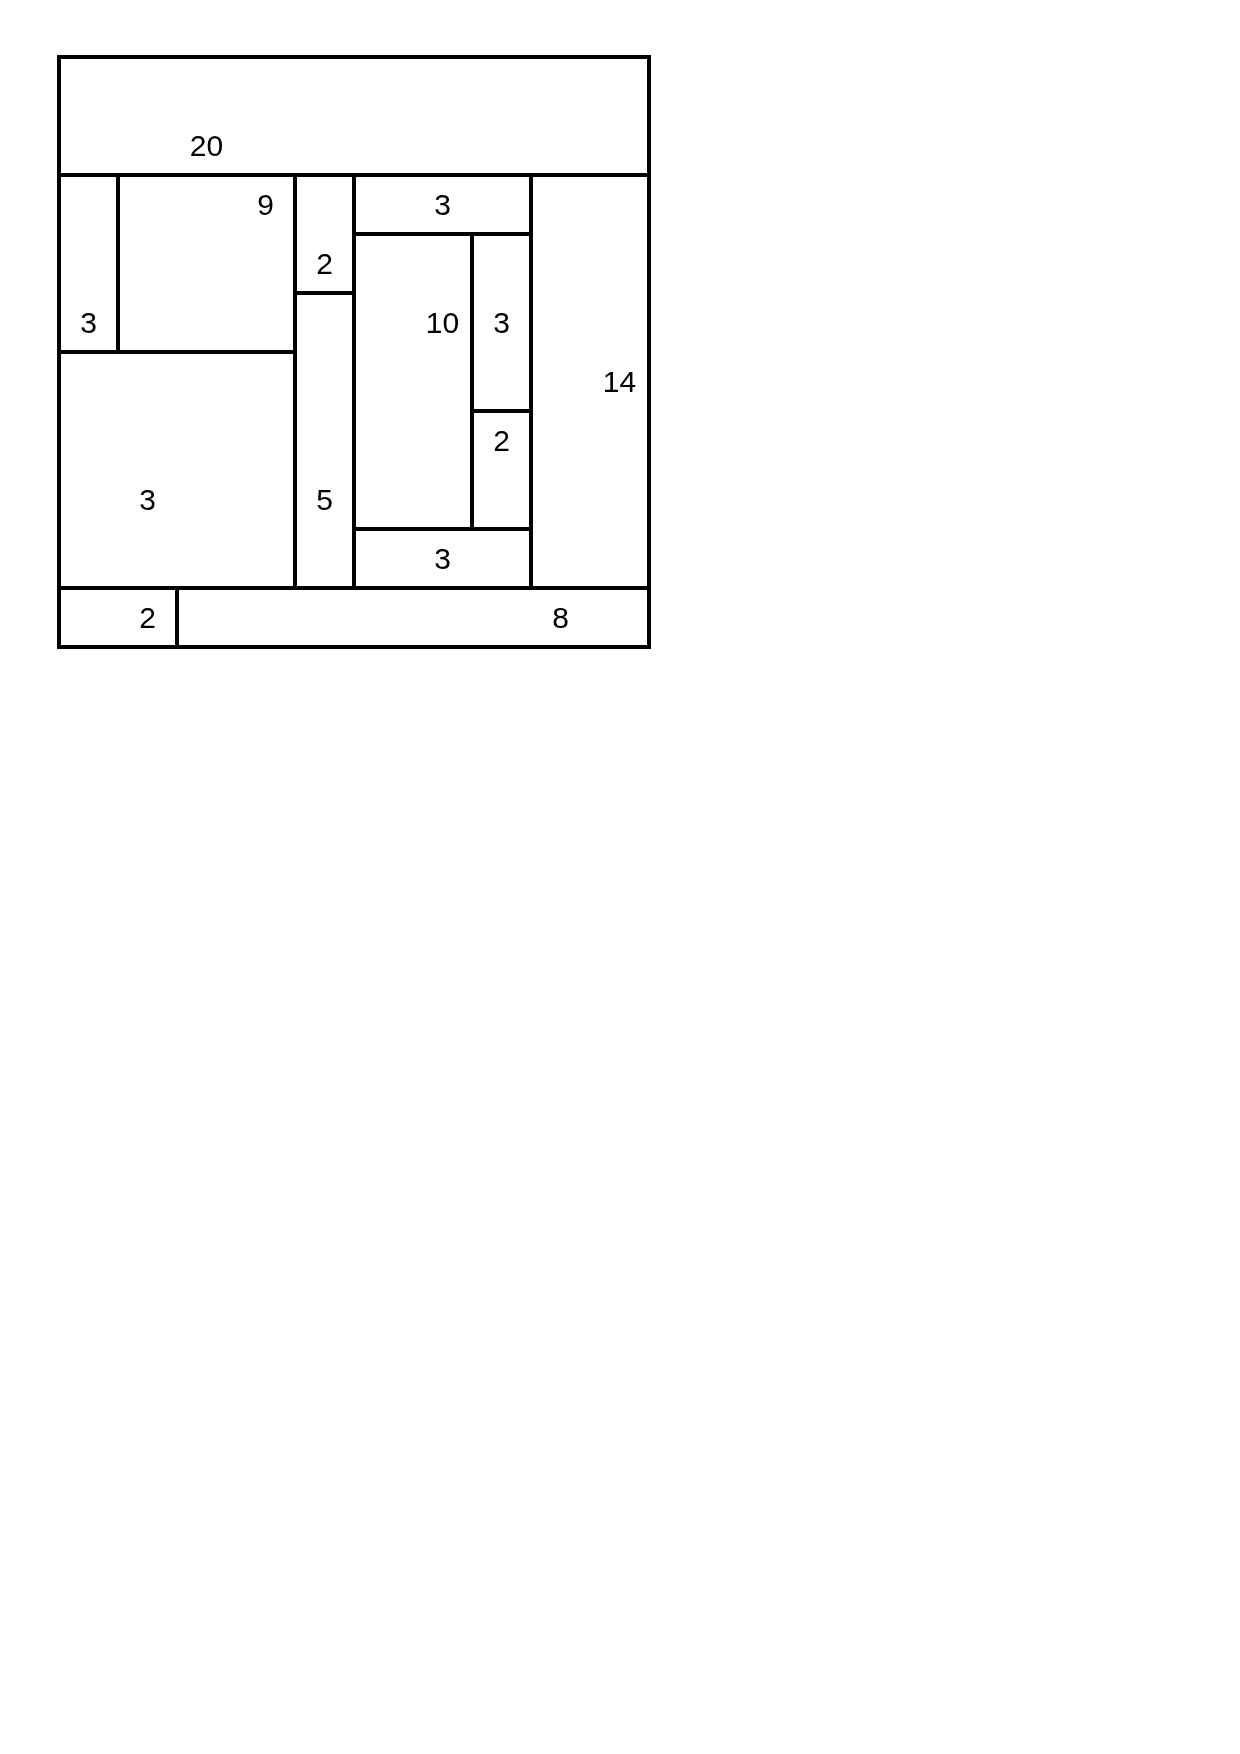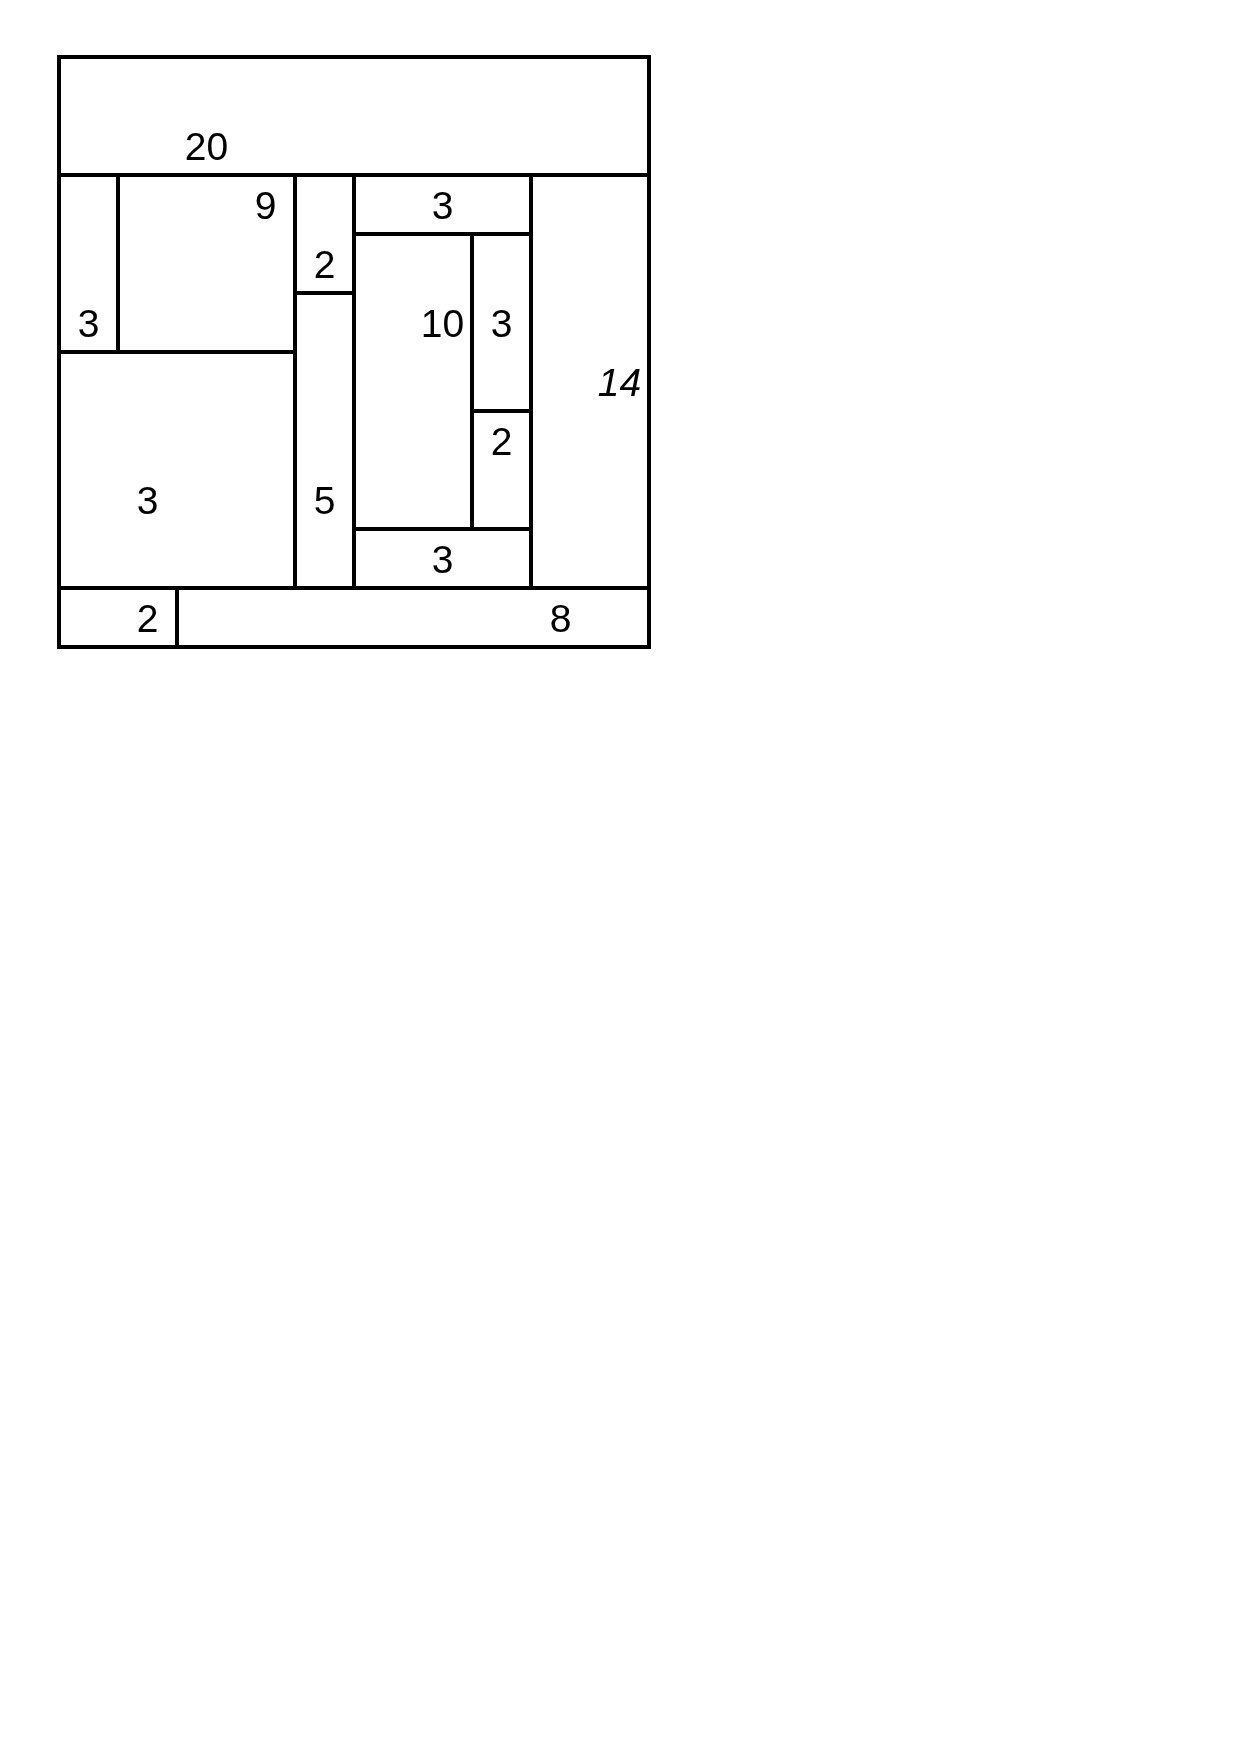--- a/index.html
+++ b/index.html
@@ -23,21 +23,21 @@
     height: 1754px;
   }
   .rect {
     position: absolute;
     box-sizing: border-box;
     background: transparent;
   }
   .area-label {
     position: absolute;
     transform: translate(-50%, -50%);
-    font-size: 39px;
+    font-size: 30px;
     line-height: 1;
     color: #000000;
     white-space: nowrap;
     user-select: none;
   }
 </style>
 </head>
 <body>
 
 <div class="page">
@@ -46,21 +46,21 @@
       <span class="area-label" style="left: 206.5px; top: 145.5px;">20</span>
       <div class="rect" style="left: 57px; top: 173px; width: 63px; height: 181px; border: 4px solid rgb(0, 0, 0);"></div>
       <span class="area-label" style="left: 88.5px; top: 322.5px;">3</span>
       <div class="rect" style="left: 116px; top: 173px; width: 181px; height: 181px; border: 4px solid rgb(0, 0, 0);"></div>
       <span class="area-label" style="left: 265.5px; top: 204.5px;">9</span>
       <div class="rect" style="left: 293px; top: 173px; width: 63px; height: 122px; border: 4px solid rgb(0, 0, 0);"></div>
       <span class="area-label" style="left: 324.5px; top: 263.5px;">2</span>
       <div class="rect" style="left: 352px; top: 173px; width: 181px; height: 63px; border: 4px solid rgb(0, 0, 0);"></div>
       <span class="area-label" style="left: 442.5px; top: 204.5px;">3</span>
       <div class="rect" style="left: 529px; top: 173px; width: 122px; height: 417px; border: 4px solid rgb(0, 0, 0);"></div>
-      <span class="area-label" style="left: 619.5px; top: 381.5px; font-style: italic;">14</span>
+      <span class="area-label" style="left: 619.5px; top: 381.5px;">14</span>
       <div class="rect" style="left: 352px; top: 232px; width: 122px; height: 299px; border: 4px solid rgb(0, 0, 0);"></div>
       <span class="area-label" style="left: 442.5px; top: 322.5px;">10</span>
       <div class="rect" style="left: 470px; top: 232px; width: 63px; height: 181px; border: 4px solid rgb(0, 0, 0);"></div>
       <span class="area-label" style="left: 501.5px; top: 322.5px;">3</span>
       <div class="rect" style="left: 470px; top: 409px; width: 63px; height: 122px; border: 4px solid rgb(0, 0, 0);"></div>
       <span class="area-label" style="left: 501.5px; top: 440.5px;">2</span>
       <div class="rect" style="left: 293px; top: 291px; width: 63px; height: 299px; border: 4px solid rgb(0, 0, 0);"></div>
       <span class="area-label" style="left: 324.5px; top: 499.5px;">5</span>
       <div class="rect" style="left: 57px; top: 350px; width: 240px; height: 240px; border: 4px solid rgb(0, 0, 0);"></div>
       <span class="area-label" style="left: 147.5px; top: 499.5px;">3</span>

